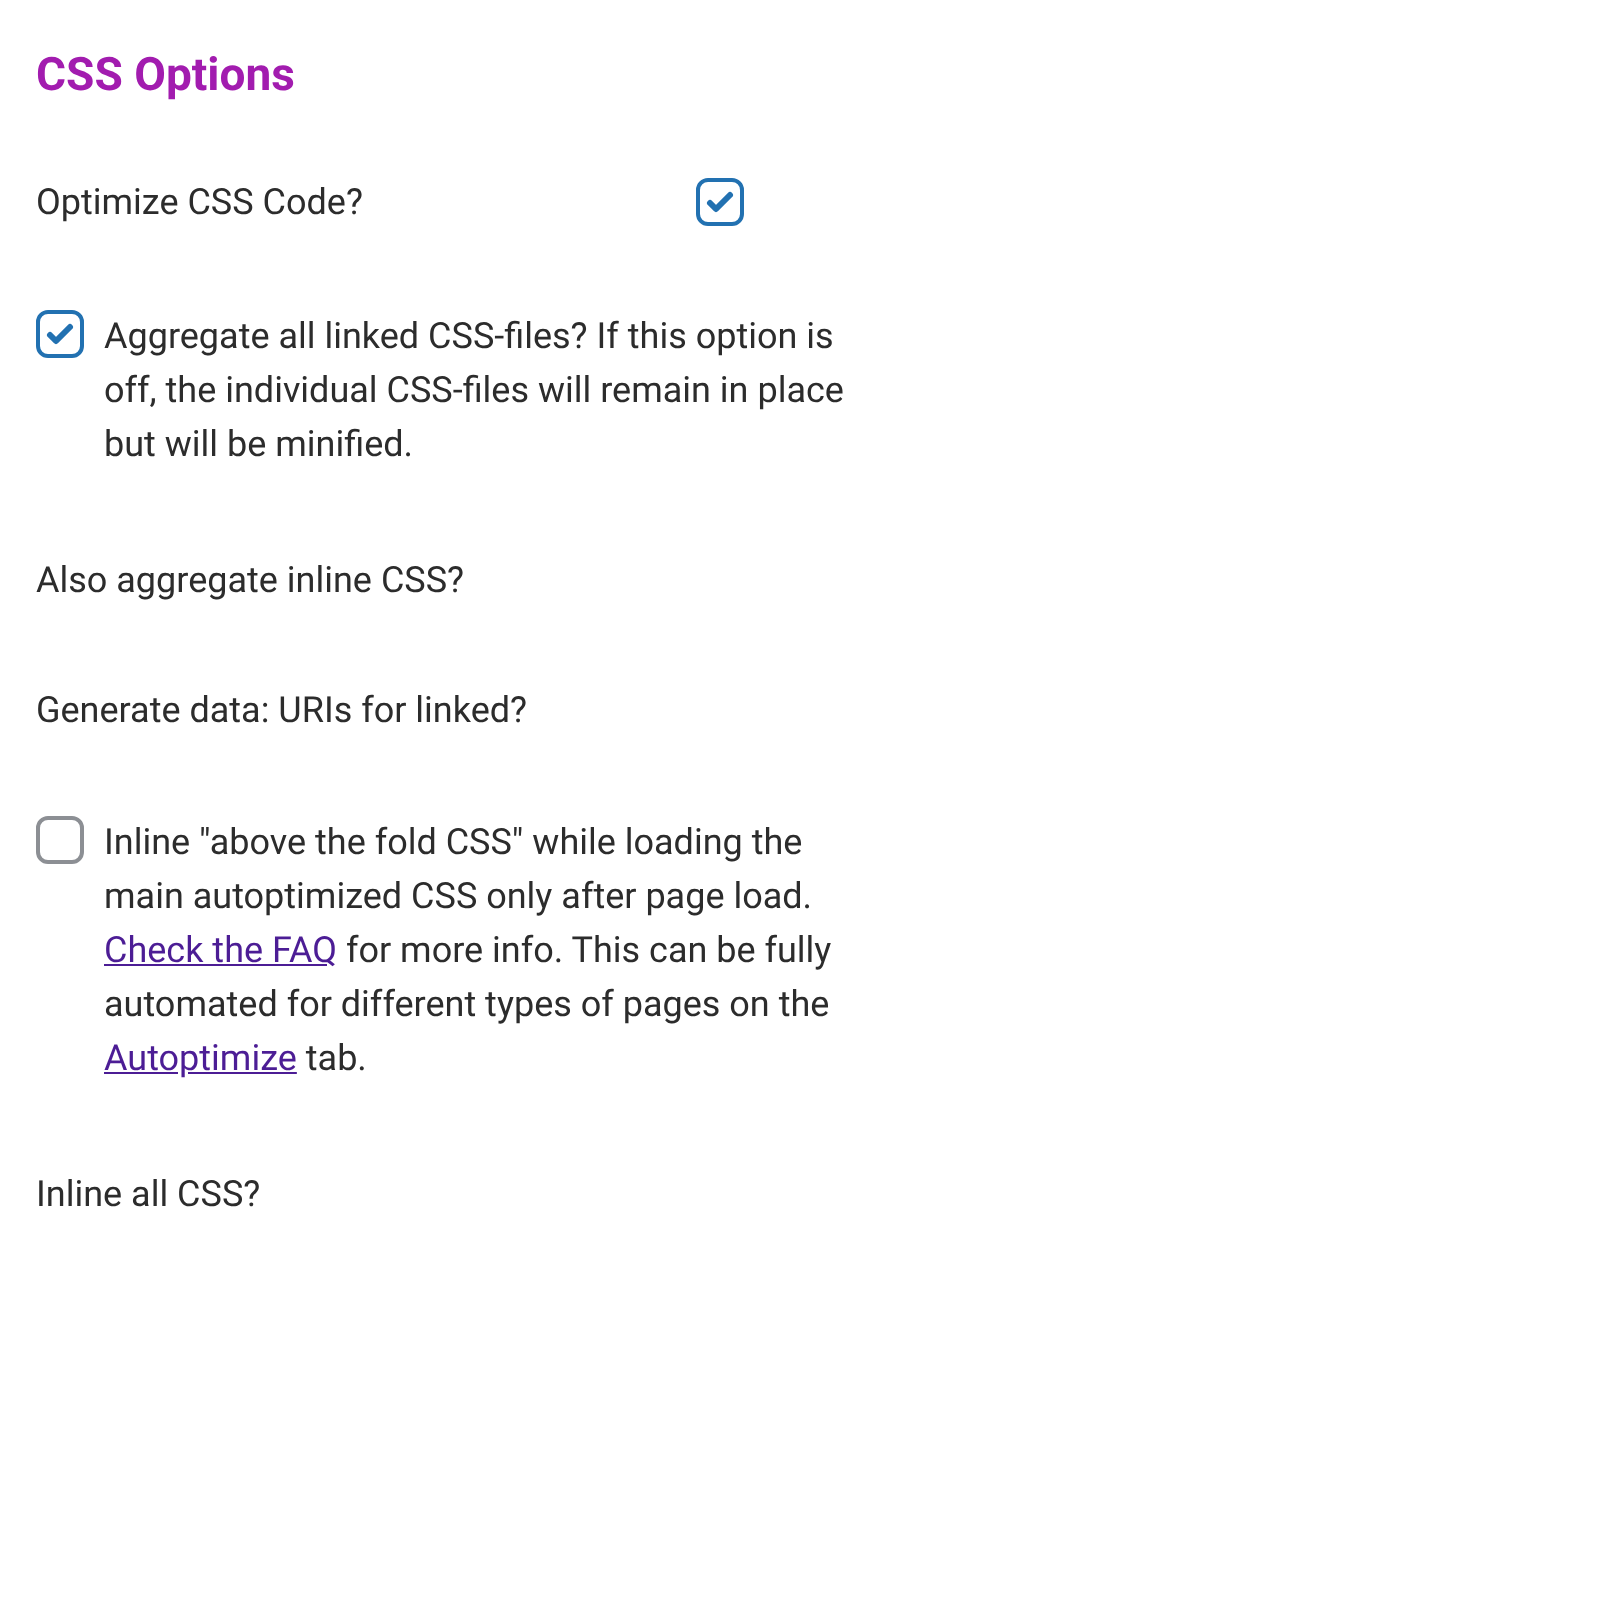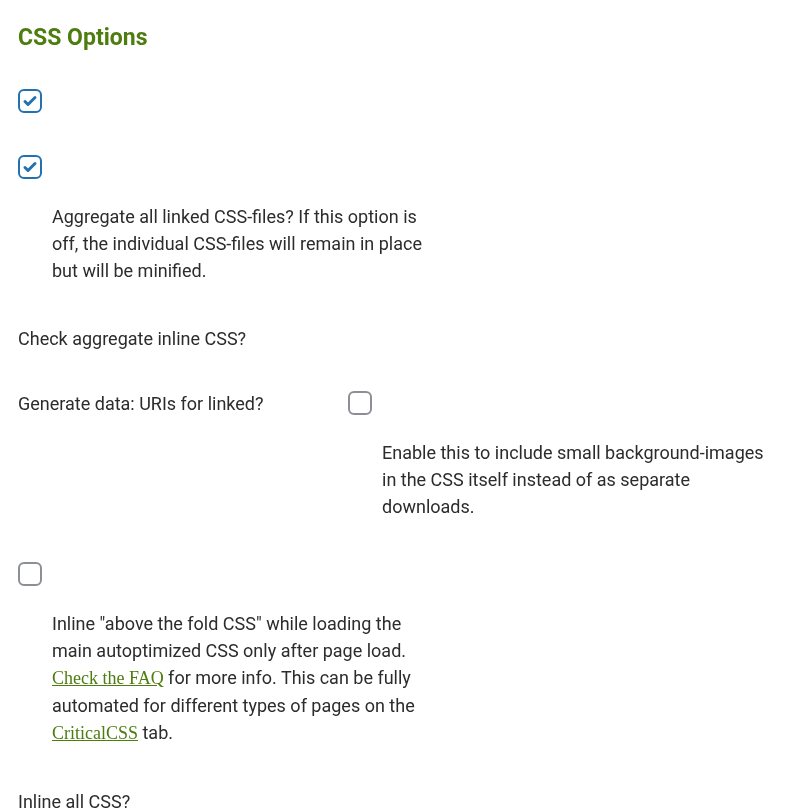--- a/index.html
+++ b/index.html
@@ -11,21 +11,21 @@
       font-family: -apple-system, BlinkMacSystemFont, "Segoe UI", Roboto, Arial, sans-serif;
       font-size: 18px;
       color: #1e1e1e;
       padding: 24px 18px;
       width: 801px;
       background: #fff;
     }
     h2.section-heading {
       font-size: 23px;
       font-weight: 700;
-      color: #4d7c0f;
+      color: #a21caf;
       margin-bottom: 38px;
     }
     .form-row {
       display: flex;
       align-items: flex-start;
       margin-bottom: 42px;
     }
     .row-label {
       flex: 0 0 330px;
       font-size: 18px;
@@ -66,34 +66,33 @@
       stroke-width: 3;
       fill: none;
       stroke-linecap: round;
       stroke-linejoin: round;
     }
     .desc {
       font-size: 18px;
       color: #2c2c2c;
       line-height: 1.5;
       max-width: 390px;
-      margin-top: 48px;
     }
     .desc a {
-      color: #4d7c0f;
+      color: #4c1d95;
       text-decoration: underline;
-      font-family: Liberation Serif, serif;
     }
   </style>
 </head>
 <body>
 
 <h2 class="section-heading">CSS Options</h2>
 
 <div class="form-row">
+  <div class="row-label">Optimize CSS Code?</div>
   <div class="row-control">
     <span class="checkbox checked">
       <svg viewBox="0 0 16 16">
           <path d="M3 8.5l3 3 7-7"></path>
         </svg>
     </span>
   </div>
 </div>
 
 <div class="form-row">
@@ -101,37 +100,31 @@
     <span class="checkbox checked">
       <svg viewBox="0 0 16 16">
           <path d="M3 8.5l3 3 7-7"></path>
         </svg>
     </span>
     <span class="desc">Aggregate all linked CSS-files? If this option is off, the individual CSS-files will remain in place but will be minified.</span>
   </div>
 </div>
 
 <div class="form-row">
-  <div class="row-label">Check aggregate inline CSS?</div>
+  <div class="row-label">Also aggregate inline CSS?</div>
 </div>
 
 <div class="form-row">
   <div class="row-label">Generate data: URIs for linked?</div>
-  <div class="row-control">
-    <span class="checkbox">
-      
-    </span>
-    <span class="desc">Enable this to include small background-images in the CSS itself instead of as separate downloads.</span>
-  </div>
 </div>
 
 <div class="form-row">
   <div class="row-control">
     <span class="checkbox">
       
     </span>
-    <span class="desc"><span>Inline "above the fold CSS" while loading the main autoptimized CSS only after page load. </span><a href="#">Check the FAQ</a><span> for more info. This can be fully automated for different types of pages on the </span><a href="#">CriticalCSS</a><span> tab.</span></span>
+    <span class="desc"><span>Inline "above the fold CSS" while loading the main autoptimized CSS only after page load. </span><a href="#">Check the FAQ</a><span> for more info. This can be fully automated for different types of pages on the </span><a href="#">Autoptimize</a><span> tab.</span></span>
   </div>
 </div>
 
 <div class="form-row" style="margin-bottom:0;flex-direction:column;">
   <div class="row-label">Inline all CSS?</div>
 </div>
 
 </body></html>

